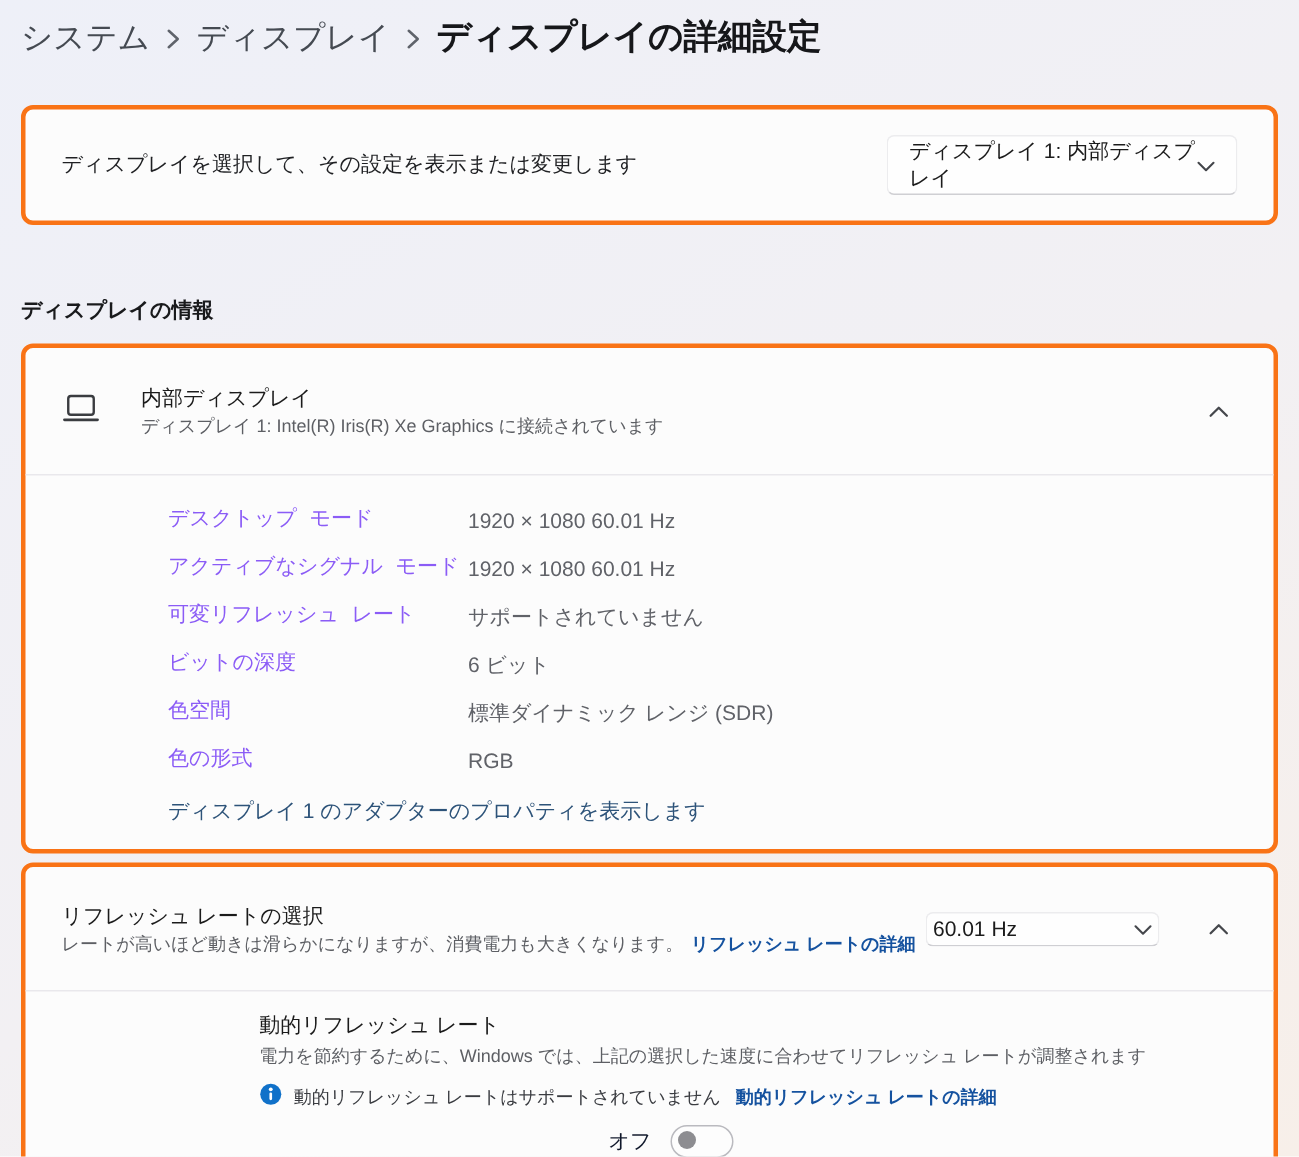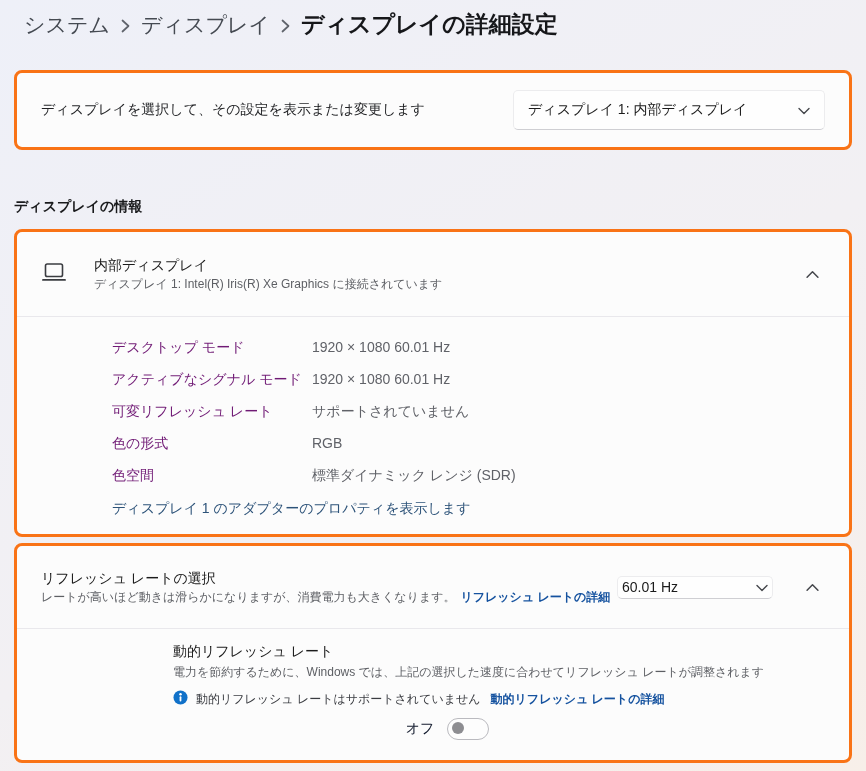--- a/index.html
+++ b/index.html
@@ -4,50 +4,50 @@
 <style>
   html,body{margin:0;padding:0;}
   body{
     width:866px;height:771px;overflow:hidden;
     background:linear-gradient(150deg,#eef0f8 0%,#f2f0f3 55%,#f7efe9 100%);
     font-family:"Liberation Sans","DejaVu Sans",sans-serif;
     color:#1b1b1b;
     -webkit-font-smoothing:antialiased;
   }
   
-  .breadcrumb{display:flex;align-items:center;gap:11px;padding:9px 0 0 24px;}
+  .breadcrumb{display:flex;align-items:center;gap:11px;padding:9px 0 0 14px;}
   .crumb{font-size:21px;color:#454a52;cursor:pointer;white-space:nowrap;}
   .crumb.current{font-size:23px;font-weight:700;color:#16171a;cursor:default;}
   .crumb-sep{display:flex;align-items:center;margin-top:2px;}
 
   
   .card{margin:0 14px;background:#fcfcfc;border:3px solid #f97316;border-radius:8px;box-sizing:border-box;}
   .selector-card{margin-top:30px;height:80px;display:flex;align-items:center;justify-content:space-between;padding:0 24px;}
   .selector-label{font-size:14px;color:#1f2023;}
 
   .dropdown{background:#fefefe;border:1px solid #ececee;border-bottom-color:#cfcfd3;border-radius:5px;
     display:flex;align-items:center;justify-content:space-between;font-size:14px;color:#1b1b1b;
     box-sizing:border-box;cursor:pointer;}
-  .display-select{width:312px;height:40px;padding:0 14px;}
+  .display-select{width:234px;height:40px;padding:0 14px;}
   .rate-select{width:156px;height:23px;padding:0 4px;}
 
   .section-title{margin:48px 0 13px 14px;font-size:14px;font-weight:700;color:#191a1c;}
 
   .expander-header{display:flex;align-items:center;padding:0 24px;box-sizing:border-box;cursor:pointer;}
   .info-header{height:84px;gap:27px;}
   .titles{flex:1;min-width:0;}
   .titles .t{font-size:14px;color:#1b1b1b;line-height:18px;}
   .titles .s{font-size:12px;color:#5d5f64;line-height:15px;margin-top:3px;}
   .chev-btn{display:flex;align-items:center;justify-content:center;width:26px;height:26px;}
 
   .divider{height:1px;background:#e9e8ec;}
 
   .props{padding:14px 24px 16px 95px;}
   .prop-row{display:flex;font-size:14px;line-height:20px;padding:6px 0;}
-  .prop-label{width:200px;flex-shrink:0;color:#701a75;}
+  .prop-label{width:200px;flex-shrink:0;color:#8b5cf6;font-family:Liberation Mono, monospace;}
   .prop-value{color:#606268;}
   .adapter-link{display:inline-block;margin-top:9px;font-size:14px;color:#2d5379;cursor:pointer;text-decoration:none;}
 
   .refresh-header{height:82px;justify-content:space-between;}
   .refresh-right{display:flex;align-items:center;gap:26px;}
   .inline-link{color:#15529f;font-weight:700;cursor:pointer;margin-left:5px;}
 
   .dyn{display:flex;align-items:center;padding:13px 24px 20px 95px;gap:10px;flex-direction:column;}
   .dyn-left{flex:1;min-width:0;}
   .dyn-title{font-size:14px;color:#1b1b1b;line-height:18px;}
@@ -119,26 +119,30 @@
     </div>
     <div class="prop-row">
       <span class="prop-label">アクティブなシグナル モード</span>
       <span class="prop-value">1920 × 1080 60.01 Hz</span>
     </div>
     <div class="prop-row">
       <span class="prop-label">可変リフレッシュ レート</span>
       <span class="prop-value">サポートされていません</span>
     </div>
     <div class="prop-row">
-      <span class="prop-label">色の形式</span>
-      <span class="prop-value">RGB</span>
+      <span class="prop-label">ビットの深度</span>
+      <span class="prop-value">6 ビット</span>
     </div>
     <div class="prop-row">
       <span class="prop-label">色空間</span>
       <span class="prop-value">標準ダイナミック レンジ (SDR)</span>
+    </div>
+    <div class="prop-row">
+      <span class="prop-label">色の形式</span>
+      <span class="prop-value">RGB</span>
     </div>
     <a class="adapter-link">ディスプレイ 1 のアダプターのプロパティを表示します</a>
   </div>
 </div>
 
 <div class="card" style="margin-top:6px;">
   <div class="expander-header refresh-header">
     <div class="titles">
       <div class="t">リフレッシュ レートの選択</div>
       <div class="s">

